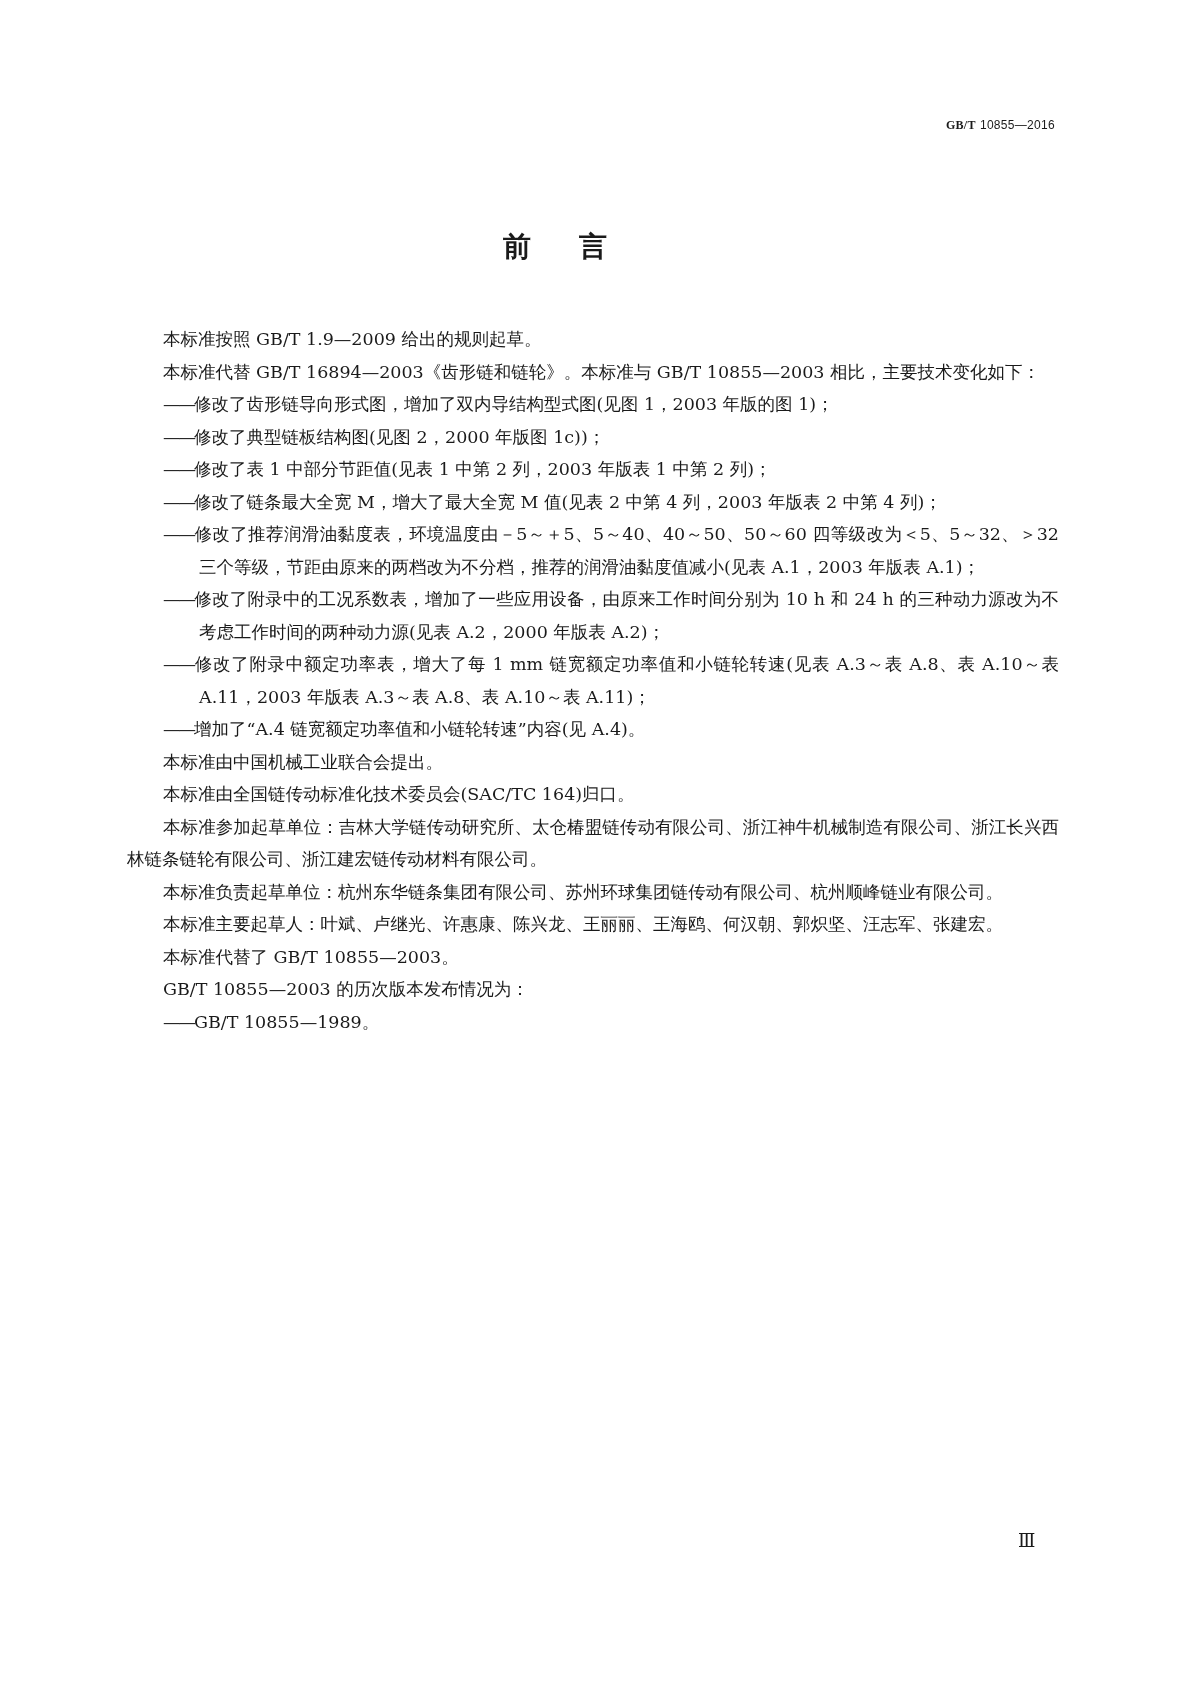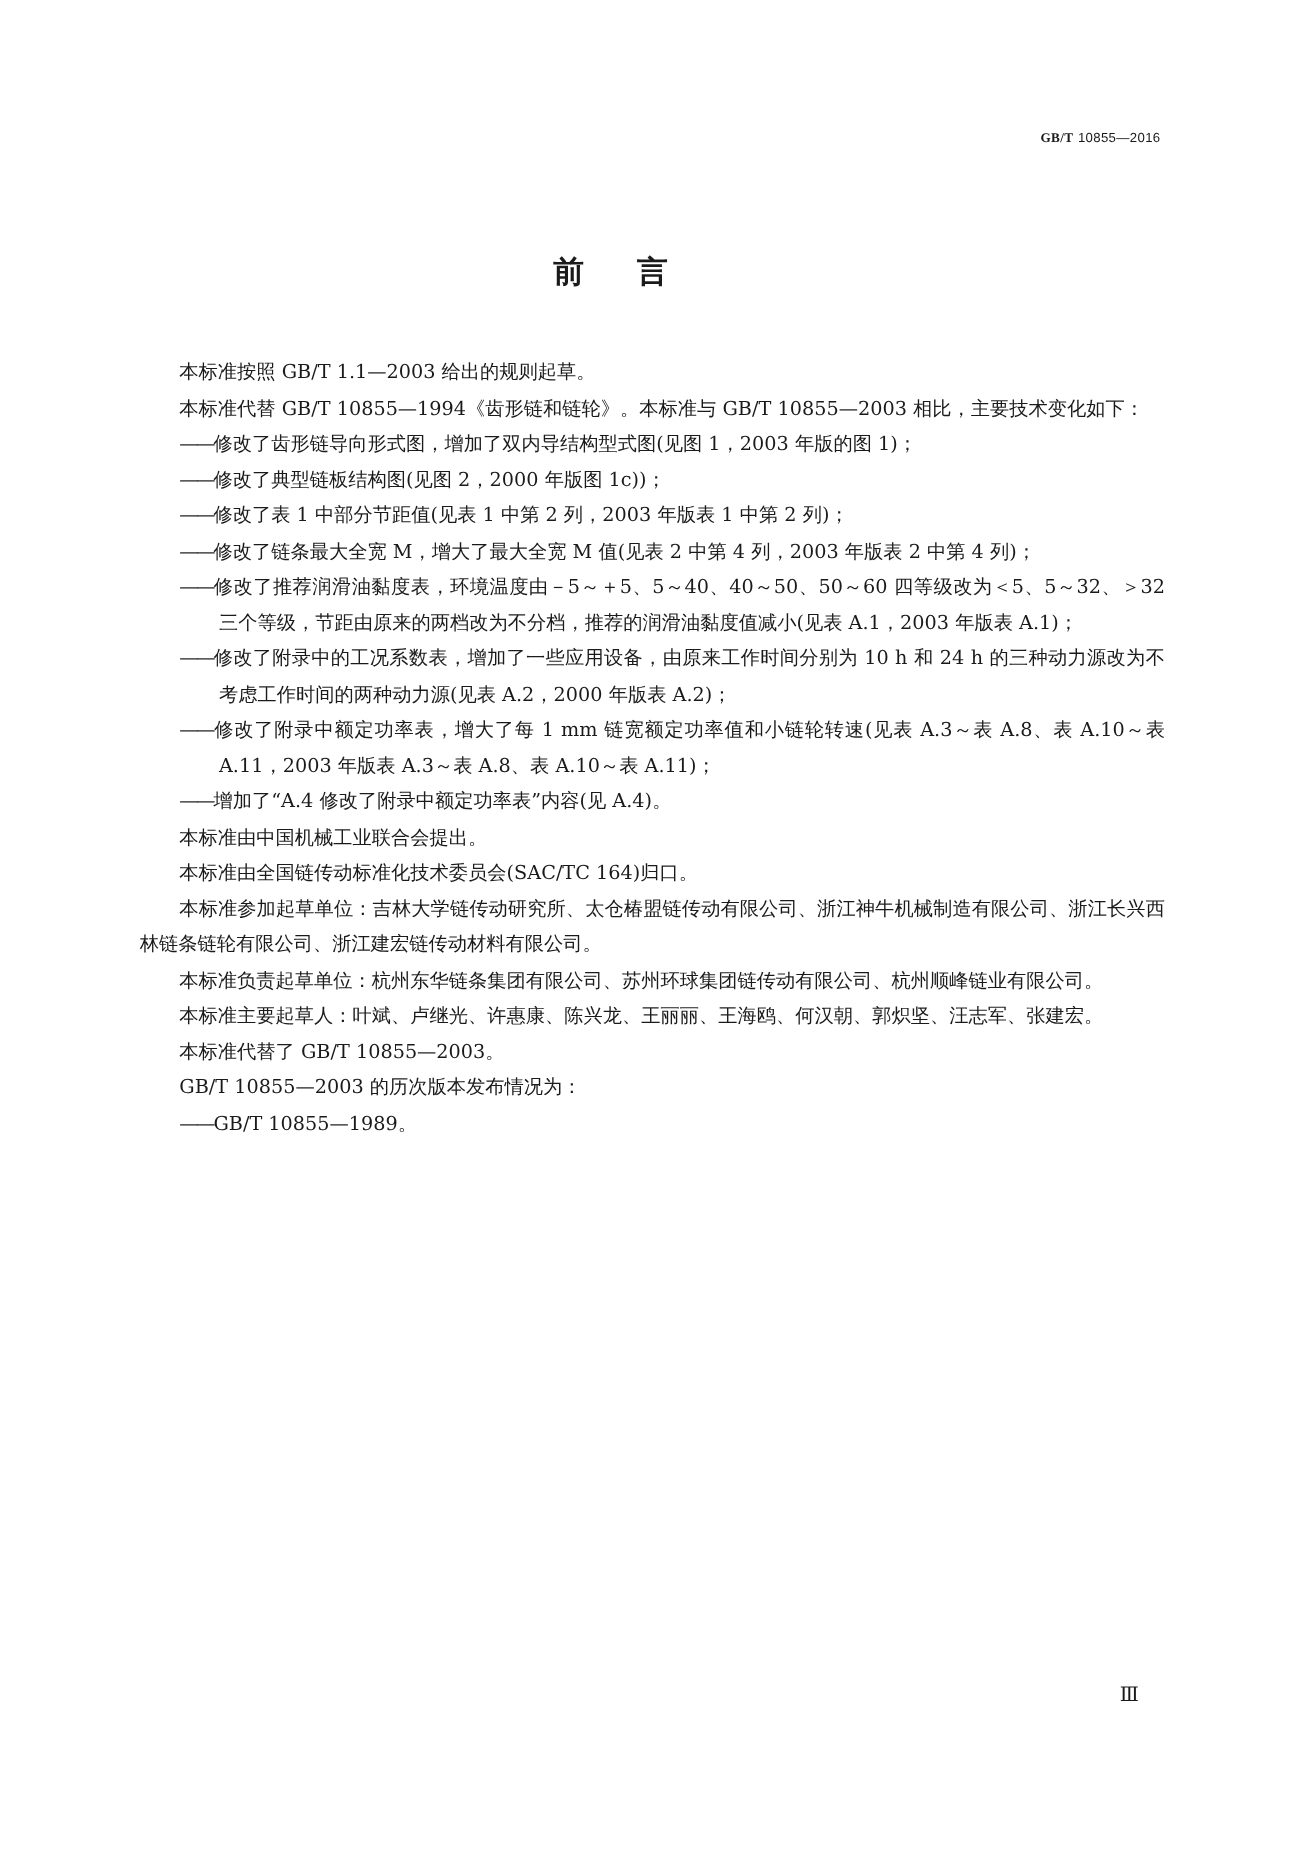--- a/index.html
+++ b/index.html
@@ -20,31 +20,31 @@
 <body>
 
 <div class="header">
   <span class="std-prefix">GB/T</span>
   <span class="std-num">10855—2016</span>
 </div>
 
 <div class="title">前言</div>
 
 <div class="body">
-  <p class="p">本标准按照 GB/T 1.1—2003 给出的规则起草。</p>
-  <p class="p">本标准代替 GB/T 10855—1994《齿形链和链轮》。本标准与 GB/T 10855—2003 相比，主要技术变化如下：</p>
+  <p class="p">本标准按照 GB/T 1.9—2009 给出的规则起草。</p>
+  <p class="p">本标准代替 GB/T 16894—2003《齿形链和链轮》。本标准与 GB/T 10855—2003 相比，主要技术变化如下：</p>
 
   <p class="item"><span class="dash">——</span><span>修改了齿形链导向形式图，增加了双内导结构型式图(见图 1，2003 年版的图 1)；</span></p>
   <p class="item"><span class="dash">——</span><span>修改了典型链板结构图(见图 2，2000 年版图 1c))；</span></p>
   <p class="item"><span class="dash">——</span><span>修改了表 1 中部分节距值(见表 1 中第 2 列，2003 年版表 1 中第 2 列)；</span></p>
   <p class="item"><span class="dash">——</span><span>修改了链条最大全宽 M，增大了最大全宽 M 值(见表 2 中第 4 列，2003 年版表 2 中第 4 列)；</span></p>
   <p class="item"><span class="dash">——</span><span>修改了推荐润滑油黏度表，环境温度由－5～＋5、5～40、40～50、50～60 四等级改为＜5、5～32、＞32 三个等级，节距由原来的两档改为不分档，推荐的润滑油黏度值减小(见表 A.1，2003 年版表 A.1)；</span></p>
   <p class="item"><span class="dash">——</span><span>修改了附录中的工况系数表，增加了一些应用设备，由原来工作时间分别为 10 h 和 24 h 的三种动力源改为不考虑工作时间的两种动力源(见表 A.2，2000 年版表 A.2)；</span></p>
   <p class="item"><span class="dash">——</span><span>修改了附录中额定功率表，增大了每 1 mm 链宽额定功率值和小链轮转速(见表 A.3～表 A.8、表 A.10～表 A.11，2003 年版表 A.3～表 A.8、表 A.10～表 A.11)；</span></p>
-  <p class="item"><span class="dash">——</span><span>增加了“A.4 修改了附录中额定功率表”内容(见 A.4)。</span></p>
+  <p class="item"><span class="dash">——</span><span>增加了“A.4 链宽额定功率值和小链轮转速”内容(见 A.4)。</span></p>
 
   <p class="p">本标准由中国机械工业联合会提出。</p>
   <p class="p">本标准由全国链传动标准化技术委员会(SAC/TC 164)归口。</p>
   <p class="p">本标准参加起草单位：吉林大学链传动研究所、太仓椿盟链传动有限公司、浙江神牛机械制造有限公司、浙江长兴西林链条链轮有限公司、浙江建宏链传动材料有限公司。</p>
   <p class="p">本标准负责起草单位：杭州东华链条集团有限公司、苏州环球集团链传动有限公司、杭州顺峰链业有限公司。</p>
   <p class="p">本标准主要起草人：叶斌、卢继光、许惠康、陈兴龙、王丽丽、王海鸥、何汉朝、郭炽坚、汪志军、张建宏。</p>
   <p class="p">本标准代替了 GB/T 10855—2003。</p>
   <p class="p">GB/T 10855—2003 的历次版本发布情况为：</p>
   <p class="p"><span class="dash">——</span><span>GB/T 10855—1989。</span></p>
 </div>

